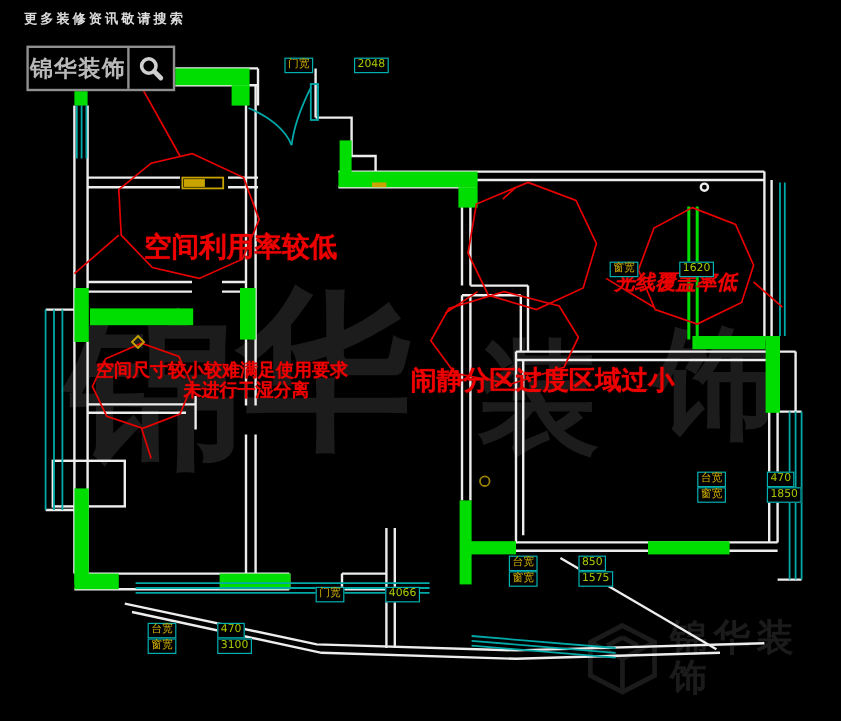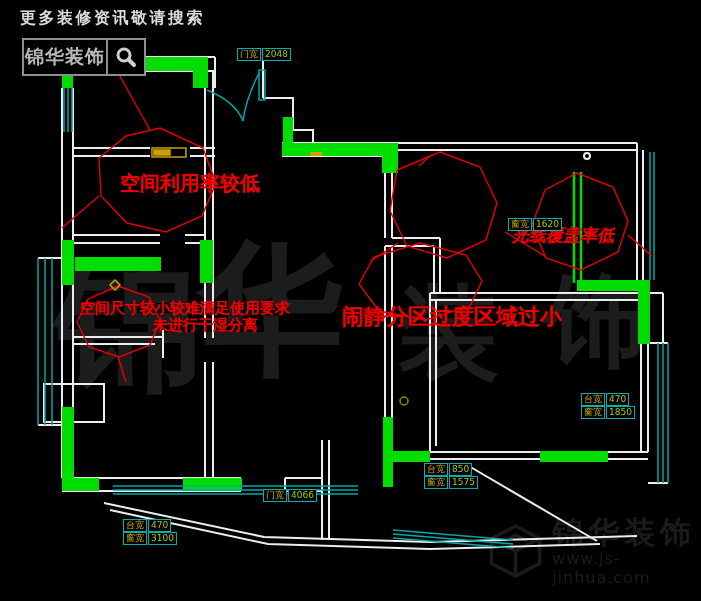--- a/index.html
+++ b/index.html
@@ -6,26 +6,26 @@
   .stage{position:relative;width:701px;height:601px;background:#000;overflow:hidden;
          font-family:"DejaVu Sans",sans-serif;}
   
   .wm{position:absolute;color:#1c1c1c;font-weight:bold;line-height:1;z-index:1;user-select:none;}
   
   svg.plan{position:absolute;left:0;top:0;z-index:2;}
   
   .anno{position:absolute;color:#ee0000;font-weight:bold;white-space:nowrap;z-index:3;
         text-shadow:0 0 1px #900;}
   
-  .dim{position:absolute;display:flex;z-index:3;font-size:9px;line-height:11px;white-space:nowrap;}
+  .dim{position:absolute;display:flex;z-index:3;font-size:9px;line-height:11px;white-space:nowrap;gap:33px;}
   .dim span{border:1px solid #00b0b0;background:#000;padding:0 2px;display:inline-block;}
   .dim .k{color:#d8b400;}
   .dim .v{color:#a6c800;margin-left:1px;}
   
-  .promo{position:absolute;left:20px;top:8px;color:#dcdcdc;font-size:16px;font-weight:bold;
+  .promo{position:absolute;left:20px;top:8px;color:#dcdcdc;font-size:11px;font-weight:bold;
          letter-spacing:2.5px;z-index:4;font-family:Liberation Mono, monospace;}
   .logobox{position:absolute;left:22px;top:38px;width:120px;height:34px;border:2px solid #8f8f8f;
            display:flex;align-items:stretch;background:#000;z-index:4;}
   .logobox .brand{flex:1;color:#b9b9b9;font-size:19px;font-weight:bold;display:flex;
                   align-items:center;justify-content:center;letter-spacing:1px;}
   .logobox .iconcell{width:36px;border-left:2px solid #8f8f8f;display:flex;align-items:center;
                      justify-content:center;}
   
   .footer{position:absolute;left:487px;top:516px;display:flex;align-items:center;z-index:1;
           color:#1b1b1b;}
@@ -46,21 +46,20 @@
   <div class="footer">
     <svg class="cube" width="64" height="64" viewBox="0 0 64 64">
       <g fill="none" stroke="#1b1b1b" stroke-width="4">
         <polygon points="32,4 59,18 59,46 32,60 5,46 5,18"></polygon>
         <path d="M32,32 L5,18 M32,32 L59,18 M32,32 L32,60"></path>
         <path d="M32,14 L45,21 M32,14 L19,21"></path>
       </g>
     </svg>
     <div class="ft-text">
       <div class="ft-brand">锦华装饰</div>
-      <div class="ft-url">www.js-jinhua.com</div>
     </div>
   </div>
 
   <svg class="plan" width="701" height="601" viewBox="0 0 701 601">
 
     <g stroke="#ededed" stroke-width="2" fill="none">
 
       <path d="M62,57 H215 M62,71 H215 M215,57 V88"></path>
       <path d="M263,57 V98 M263,98 H293 V130 H313 V143"></path>
 
@@ -151,21 +150,21 @@
     <g stroke="#c9a400" stroke-width="1.5" fill="none">
       <rect x="152" y="148" width="34" height="9"></rect>
       <rect x="154" y="150" width="16" height="5" fill="#c9a400"></rect>
       <circle cx="107" cy="72" r="3"></circle>
       <path d="M115,280 L120,285 L115,290 L110,285 Z"></path>
       <circle cx="404" cy="401" r="4" stroke="#9a8000"></circle>
       <rect x="310" y="152" width="12" height="4" fill="#c9a400" stroke="none"></rect>
     </g>
   </svg>
 
-  <div class="anno" style="left:120px;top:170px;font-size:20px;">空间利用率较低</div>
+  <div class="anno" style="left:120px;top:190px;font-size:23px;">空间利用率较低</div>
   <div class="anno" style="left:512px;top:224px;font-size:17px;font-style:italic;">光线覆盖率低</div>
   <div class="anno" style="left:342px;top:262px;font-size:22px;margin-top:40px;">闹静分区过度区域过小</div>
   <div class="anno" style="left:80px;top:299px;font-size:15px;">空间尺寸较小较难满足使用要求</div>
   <div class="anno" style="left:153px;top:316px;font-size:15px;font-family:Liberation Mono, monospace;">未进行干湿分离</div>
 
   <div class="dim" style="left:237px;top:48px;">
     <span class="k">门宽</span>
       <span class="v">2048</span>
   </div>
   <div class="dim" style="left:508px;top:218px;">

